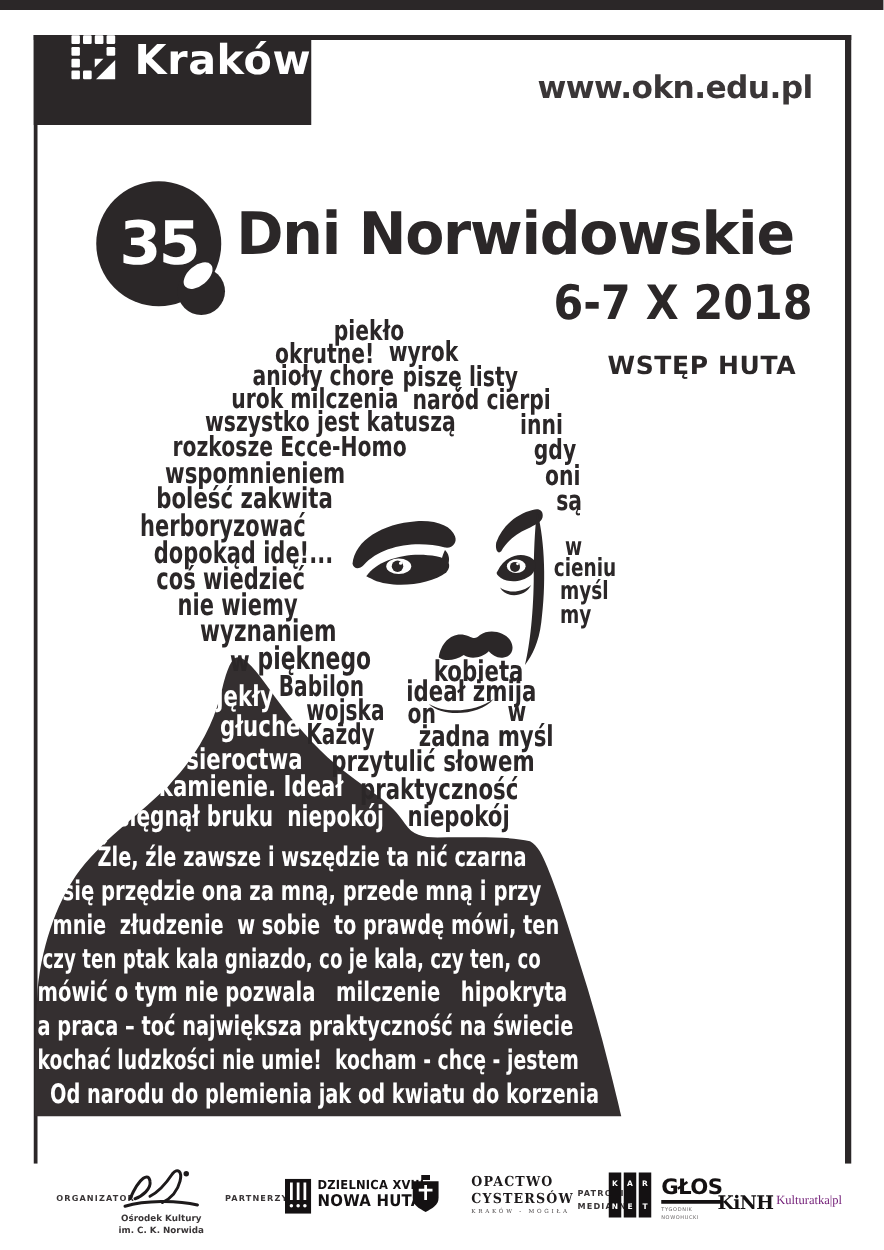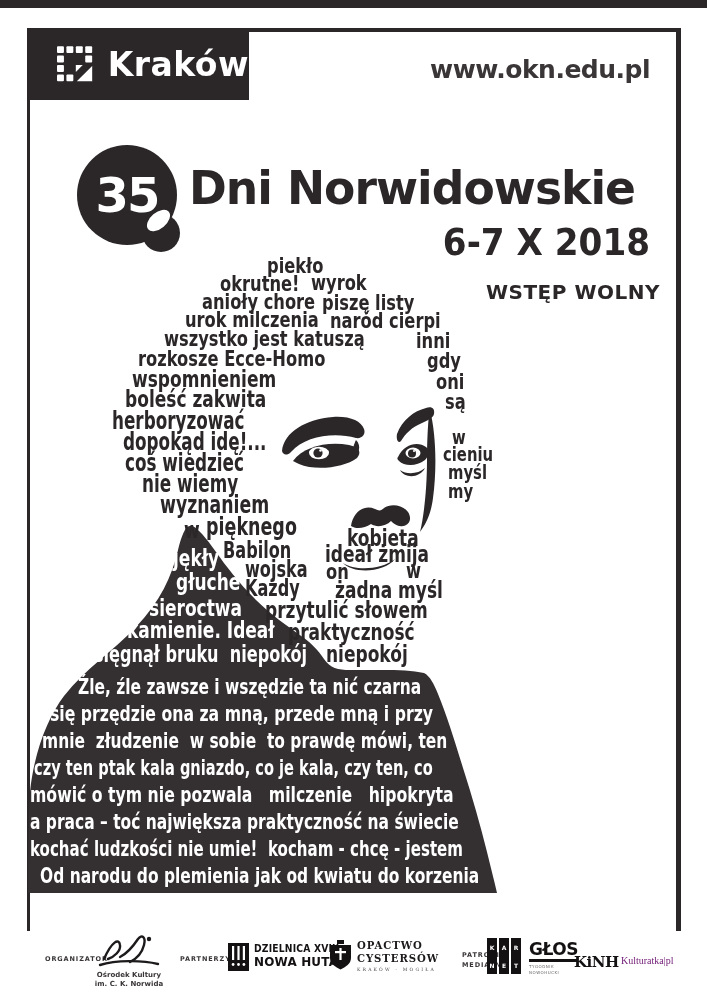--- a/index.html
+++ b/index.html
@@ -11,21 +11,21 @@
   .page{
     position:relative;width:707px;height:1000px;overflow:hidden;
     background:var(--paper);
     font-family:"DejaVu Sans",sans-serif;
     -webkit-font-smoothing:antialiased;
   }
   .top-strip{position:absolute;left:0;top:0;width:707px;height:8px;background:var(--ink);}
   .frame{position:absolute;left:27px;top:28px;width:654px;height:903px;box-sizing:border-box;
          border-top:4px solid var(--ink);border-left:3px solid var(--ink);border-right:5px solid var(--ink);}
   .krakow-box{position:absolute;left:27px;top:28px;width:222px;height:72px;background:var(--ink);
-              display:flex;align-items:center;padding-left:30px;box-sizing:border-box;gap:15px;}
+              display:flex;padding-left:30px;box-sizing:border-box;gap:15px;}
   .krakow-text{color:#fff;font-size:33px;font-weight:600;letter-spacing:0.5px;}
   .url{position:absolute;left:400px;top:55px;width:250px;text-align:right;
        font-size:25px;font-weight:bold;color:#3a3637;letter-spacing:-0.5px;}
   .badge-num{position:absolute;left:92px;top:167px;width:70px;text-align:center;
              color:#fff;font-size:48px;font-weight:bold;letter-spacing:-2px;}
   .title{position:absolute;left:189px;top:160px;font-size:47px;font-weight:bold;color:var(--ink);
          letter-spacing:-1px;white-space:nowrap;transform:scaleX(.97);transform-origin:0 0;}
   .date{position:absolute;left:400px;top:220px;width:250px;text-align:right;font-size:38px;
         font-weight:bold;color:var(--ink);transform:scaleX(.9);transform-origin:100% 0;white-space:nowrap;}
   .admission{position:absolute;left:486px;top:280px;font-size:20px;font-weight:bold;color:var(--ink);
@@ -41,21 +41,21 @@
   .footer{position:absolute;left:0;top:931px;width:707px;height:69px;background:#fff;}
   .flabel{position:absolute;font-size:6.5px;font-weight:bold;letter-spacing:0.9px;color:#3a3637;line-height:1.5;}
   .org-name{position:absolute;left:84px;top:40px;width:90px;text-align:center;font-size:7px;
             color:#3a3637;line-height:1.3;font-weight:bold;}
   .district{position:absolute;left:228px;top:12px;display:flex;gap:5px;align-items:flex-start;}
   .district-text div:first-child{font-size:10px;font-weight:bold;color:#141112;letter-spacing:0.2px;
             transform:scaleX(.92);transform-origin:0 0;white-space:nowrap;}
   .district-text div:last-child{font-size:13px;font-weight:bold;color:#141112;letter-spacing:0.2px;
             transform:scaleX(.92);transform-origin:0 0;white-space:nowrap;}
   .abbey{position:absolute;left:330px;top:9px;display:flex;gap:6px;align-items:flex-start;}
-  .abbey-text{font-family:"DejaVu Serif",serif;color:#1d1a1b;}
+  .abbey-text{font-family:"DejaVu Serif",serif;color:#1d1a1b;margin-left:20px;}
   .abbey-text .a1,.abbey-text .a2{font-size:11px;font-weight:bold;letter-spacing:1px;line-height:1.15;
             transform:scaleX(.92);transform-origin:0 0;white-space:nowrap;}
   .abbey-text .a3{font-size:4.5px;letter-spacing:2.2px;color:#4a4647;margin-top:2px;white-space:nowrap;}
   .karnet{position:absolute;left:487px;top:7px;display:flex;gap:2px;}
   .karnet .bar-k{width:10px;height:36px;background:#141112;display:flex;flex-direction:column;
             align-items:center;justify-content:space-around;color:#fff;font-size:6px;font-weight:bold;}
   .glos{position:absolute;left:529px;top:9px;text-align:left;}
   .glos .g1{font-size:17px;font-weight:bold;color:#141112;letter-spacing:-0.5px;line-height:1;
             border-bottom:3px solid #141112;display:inline-block;padding-bottom:1px;}
   .glos .g2{font-size:4px;color:#6a6667;letter-spacing:0.5px;line-height:1.5;margin-top:2px;}
@@ -121,21 +121,21 @@
 
   <svg class="art" viewBox="0 0 707 1000" style="pointer-events:none">
     <circle cx="127" cy="195" r="50" fill="var(--ink)"></circle>
     <circle cx="161" cy="233" r="19" fill="var(--ink)"></circle>
     <ellipse cx="158.5" cy="220.5" rx="13.5" ry="8" fill="#fff" transform="rotate(-40 158.5 220.5)"></ellipse>
   </svg>
   <div class="badge-num">35</div>
 
   <div class="title">Dni Norwidowskie</div>
   <div class="date">6-7 X 2018</div>
-  <div class="admission">WSTĘP WOLNY</div>
+  <div class="admission">WSTĘP HUTA</div>
 
   <div class="cloud" id="cloud-layer">
       <span class="w d" style="left: 267px; top: 255px; font-size: 22px; transform: scaleX(0.74);">piekło</span>
       <span class="w d" style="left: 220px; top: 273px; font-size: 22px; transform: scaleX(0.74);">okrutne!</span>
       <span class="w d" style="left: 311px; top: 272px; font-size: 22px; transform: scaleX(0.74);">wyrok</span>
       <span class="w d" style="left: 202px; top: 291px; font-size: 22px; transform: scaleX(0.74);">anioły chore</span>
       <span class="w d" style="left: 322px; top: 292px; font-size: 22px; transform: scaleX(0.74);">piszę listy</span>
       <span class="w d" style="left: 185px; top: 309px; font-size: 22px; transform: scaleX(0.74);">urok milczenia</span>
       <span class="w d" style="left: 330px; top: 310px; font-size: 22px; transform: scaleX(0.74);">naród cierpi</span>
       <span class="w d" style="left: 164px; top: 328px; font-size: 22px; transform: scaleX(0.74);">wszystko jest katuszą</span>

